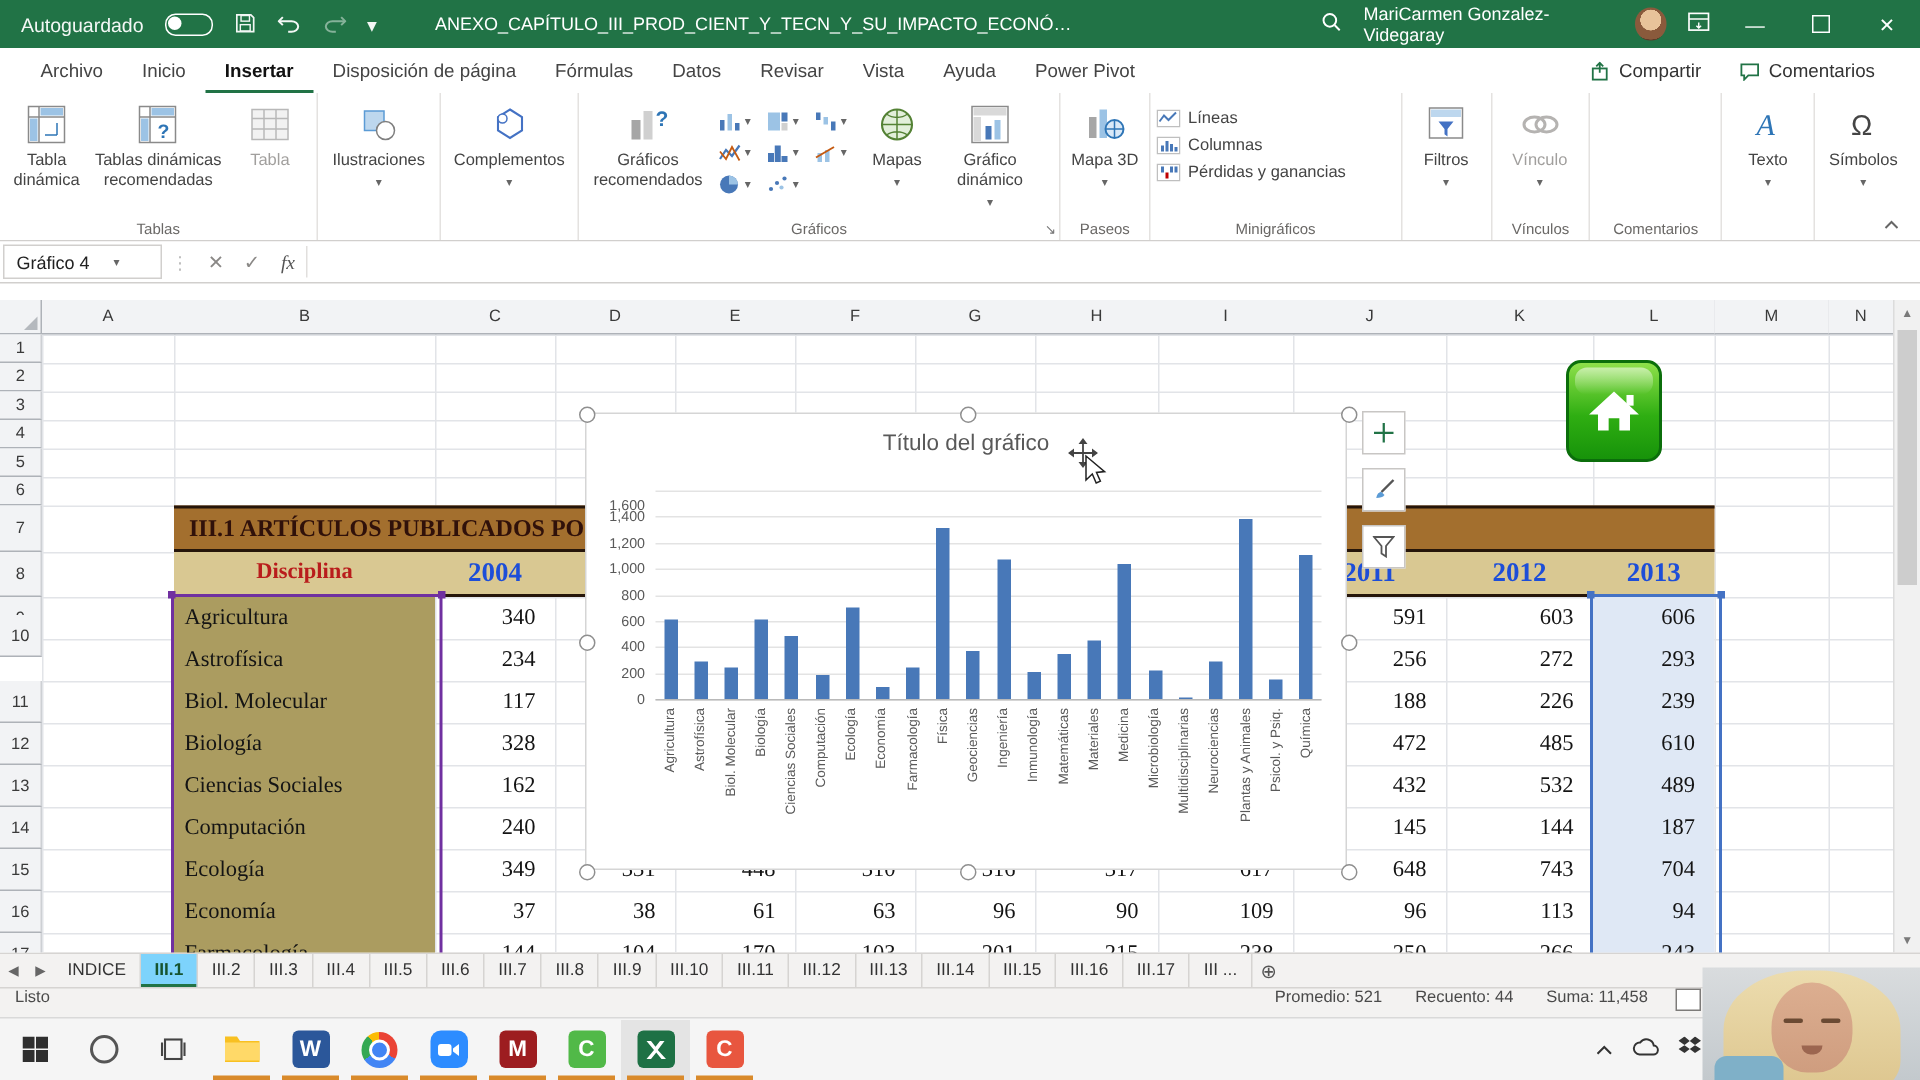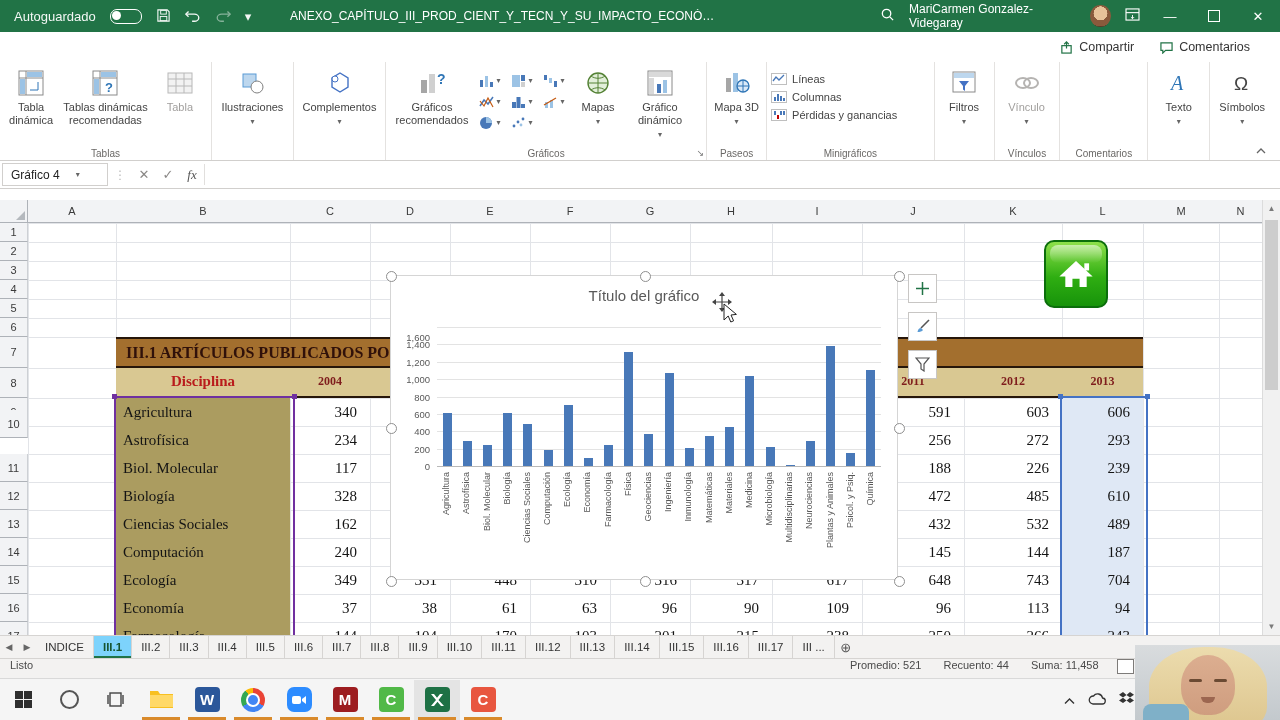--- a/index.html
+++ b/index.html
@@ -62,21 +62,21 @@
   .vline,.hline{position:absolute;background:#e2e4e8;z-index:1}
   .vline{width:1px}.hline{height:1px}
   
   #table{position:absolute;left:116px;top:137px;z-index:3;font-family:"Liberation Serif",serif}
   #t-title{width:1027px;height:31px;background:#a36f2e;border-top:2px solid #26160a;
            border-bottom:2px solid #26160a;box-sizing:border-box;color:#30110a;font-weight:bold;
            font-size:16px;line-height:27px;padding-left:10px;white-space:nowrap;overflow:hidden}
   #t-head{width:1027px;height:30px;background:#d9c892;display:flex;border-bottom:2px solid #26160a;box-sizing:border-box}
   #t-head .dcell{width:174px;text-align:center;font-weight:bold;font-size:15px;line-height:27px;color:#b91c1c}
   .ygrid{display:grid;grid-template-columns:80px 80px 80px 80px 80px 82px 90px 102px 98px 81px}
-  #t-head .ygrid div{text-align:center;font-weight:bold;font-size:12px;line-height:27px;color:#7f1d1d}
+  #t-head .ygrid div{text-align:center;font-weight:bold;font-size:18px;line-height:27px;color:#1d4ed8}
   .drow{display:flex;height:28px}
   .dn{width:174px;background:#ab9c60;font-size:15px;line-height:28px;padding-left:7px;box-sizing:border-box;
       white-space:nowrap;overflow:hidden;color:#141414}
   .vals{height:28px}
   .vals div{font-size:15px;line-height:28px;text-align:right;padding-right:13px;box-sizing:border-box;color:#141414}
   .vals div:last-child{background:#dfe8f5}
   
   .selrect{position:absolute;z-index:6;pointer-events:none}
   #sel-purple{left:114px;top:196px;width:177px;height:239px;border:2px solid #7030a0}
   #sel-blue{left:1060px;top:196px;width:84px;height:239px;border:2px solid #4472c4}
@@ -199,20 +199,23 @@
     <div id="winctl">
       <div>—</div>
       <div>
           <span class="restore-glyph"></span>
         </div>
       <div>✕</div>
     </div>
   </div>
 
   <div id="rtabs">
+    <div>
+      
+    <span class="rtab">Archivo</span><span class="rtab">Inicio</span><span class="rtab active">Insertar</span><span class="rtab">Disposición de página</span><span class="rtab">Fórmulas</span><span class="rtab">Datos</span><span class="rtab">Revisar</span><span class="rtab">Vista</span><span class="rtab">Ayuda</span><span class="rtab">Power Pivot</span></div>
     <div class="right">
       <span class="pillbtn">
         <svg width="13" height="13" viewBox="0 0 14 14">
             <rect x="2" y="5" width="10" height="8" fill="none" stroke="#217346" stroke-width="1.3"></rect>
             <path d="M7 8V1M4.5 3.5 7 1l2.5 2.5" fill="none" stroke="#217346" stroke-width="1.3"></path>
           </svg>
         <span>Compartir</span>
         </span>
       <span class="pillbtn">
         <svg width="13" height="13" viewBox="0 0 14 14">

